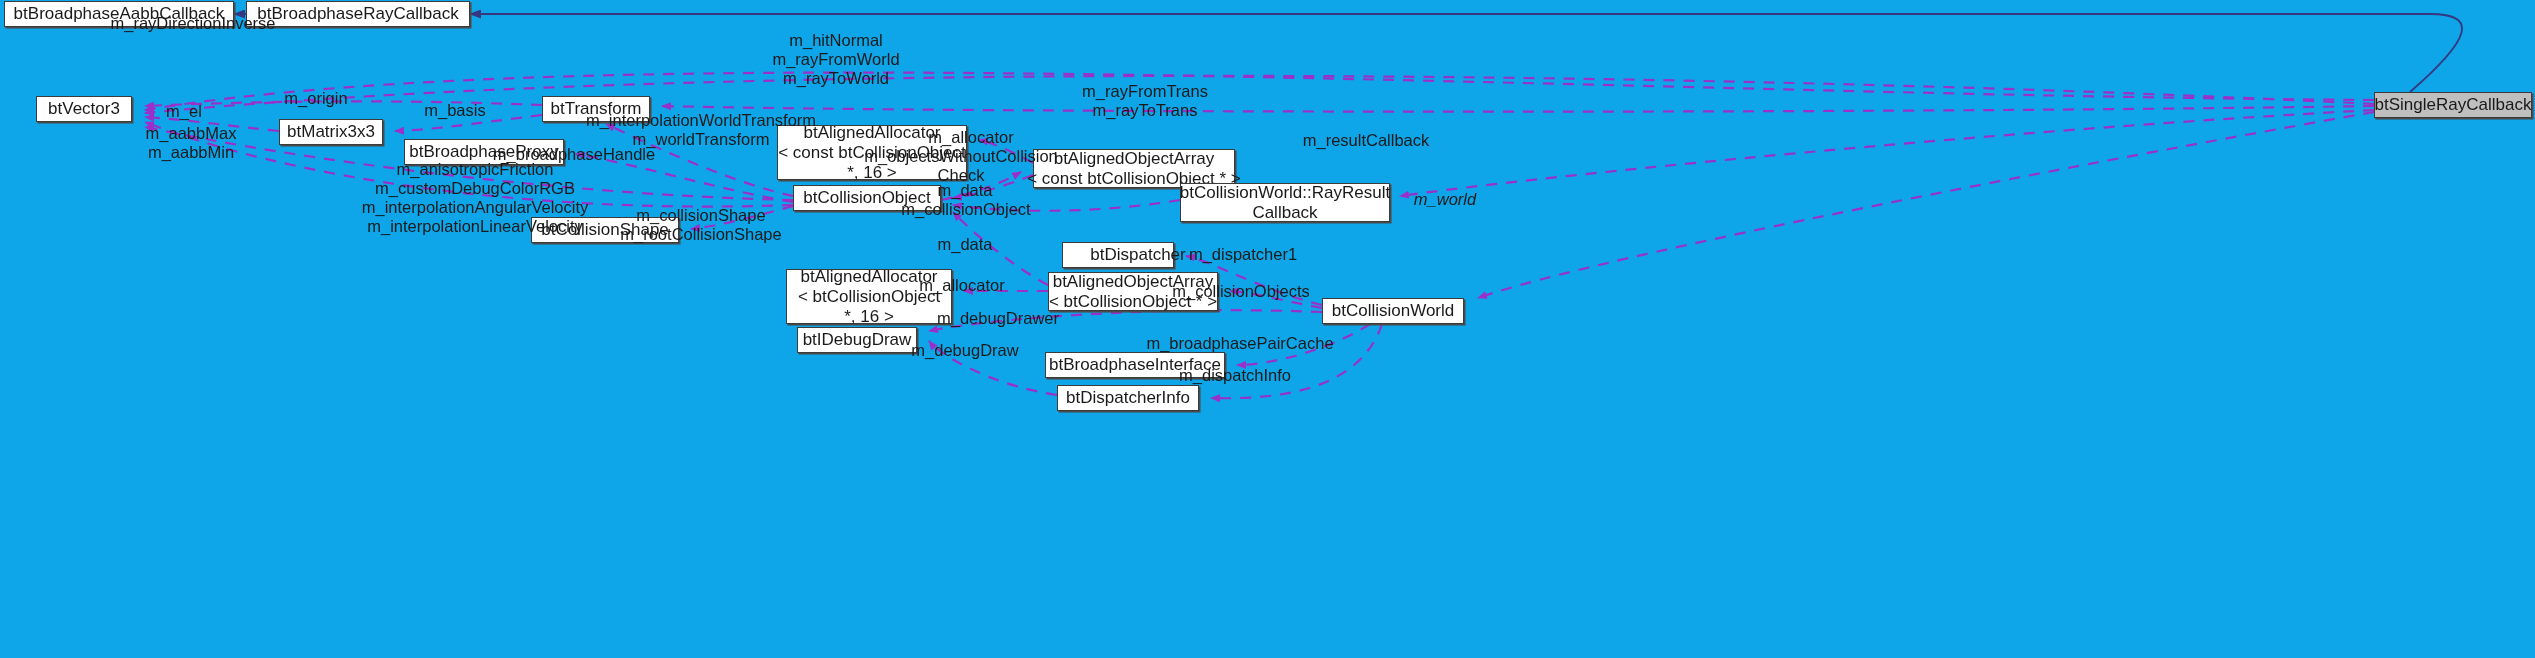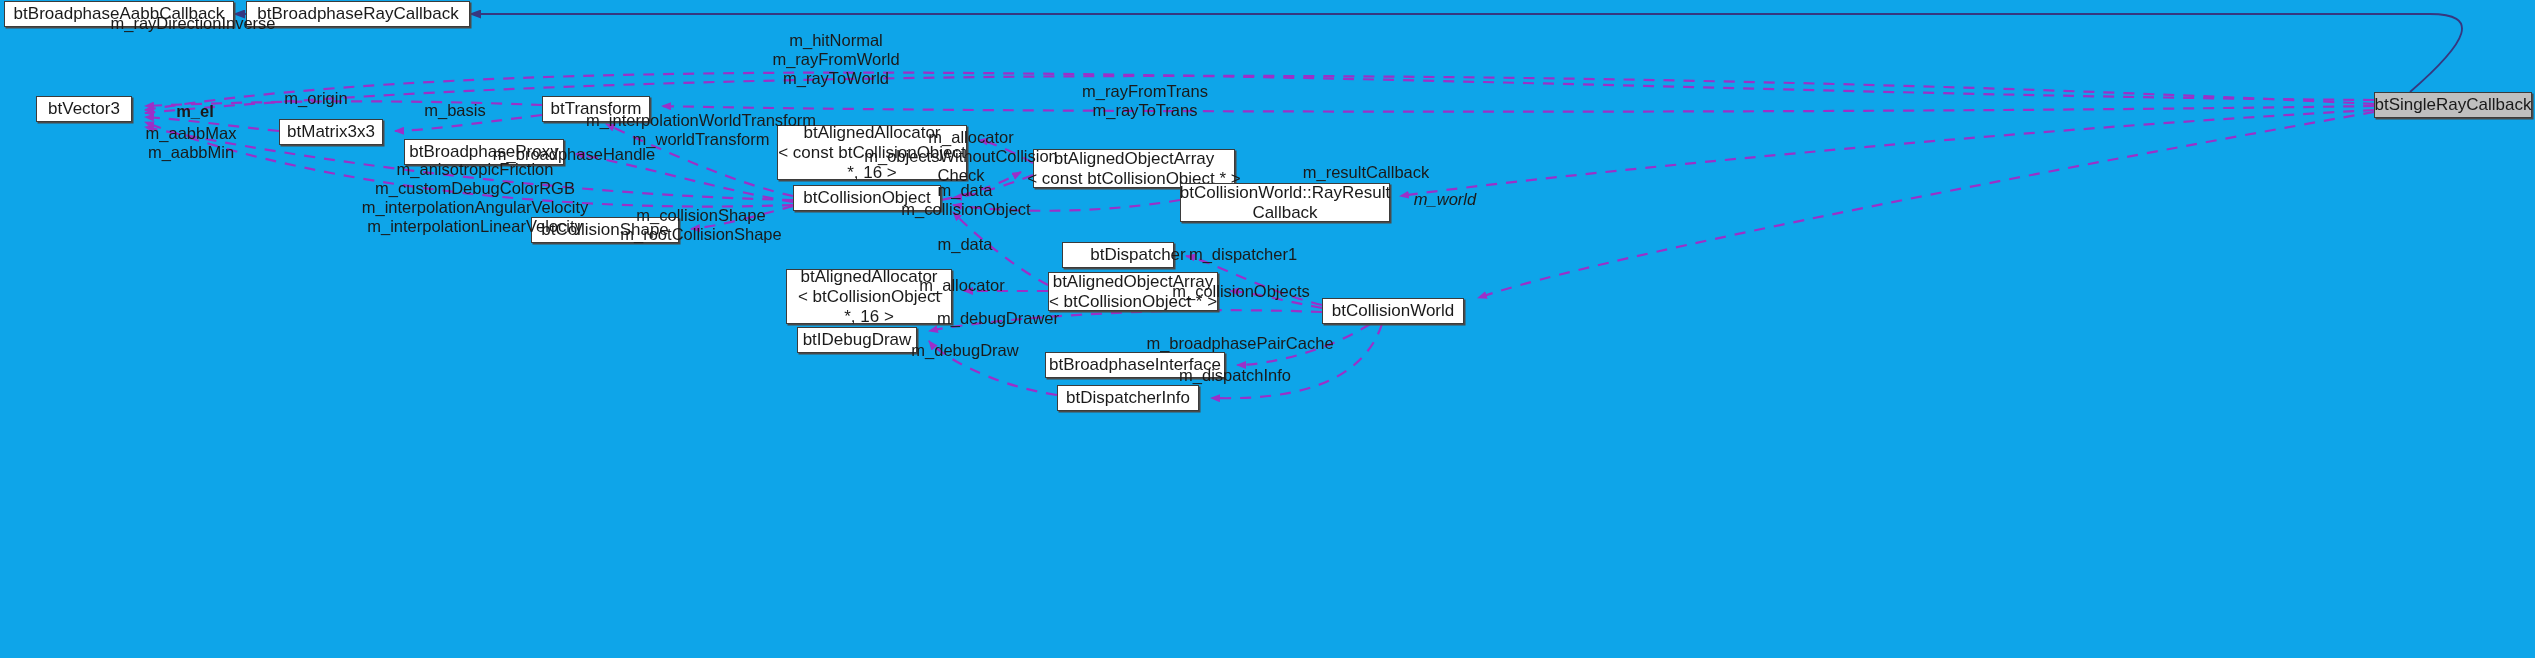--- a/index.html
+++ b/index.html
@@ -133,28 +133,28 @@
       <div class="node highlight" style="left: 2374px; top: 92px; width: 158px; height: 26px;">btSingleRayCallback</div>
     </div>
   <div id="label-layer">
       <div class="edge-label" style="left: 193px; top: 14px;">m_rayDirectionInverse</div>
       <div class="edge-label" style="left: 836px; top: 31px;">m_hitNormal
 m_rayFromWorld
 m_rayToWorld</div>
       <div class="edge-label" style="left: 1145px; top: 82px;">m_rayFromTrans
 m_rayToTrans</div>
       <div class="edge-label" style="left: 316px; top: 89px;">m_origin</div>
-      <div class="edge-label" style="left: 195px; top: 102px; font-weight: bold;">m_el</div>
+      <div class="edge-label" style="left: 184px; top: 102px;">m_el</div>
       <div class="edge-label" style="left: 455px; top: 101px;">m_basis</div>
       <div class="edge-label" style="left: 191px; top: 124px;">m_aabbMax
 m_aabbMin</div>
       <div class="edge-label" style="left: 701px; top: 111px;">m_interpolationWorldTransform
 m_worldTransform</div>
       <div class="edge-label" style="left: 971px; top: 128px;">m_allocator</div>
-      <div class="edge-label" style="left: 1366px; top: 131px; margin-top: 32px;">m_resultCallback</div>
+      <div class="edge-label" style="left: 1366px; top: 131px;">m_resultCallback</div>
       <div class="edge-label" style="left: 961px; top: 147px;">m_objectsWithoutCollision
 Check</div>
       <div class="edge-label" style="left: 574px; top: 145px;">m_broadphaseHandle</div>
       <div class="edge-label" style="left: 965px; top: 181px;">m_data</div>
       <div class="edge-label" style="left: 1445px; top: 190px; font-style: italic;">m_world</div>
       <div class="edge-label" style="left: 449px; top: 160px; margin-left: 26px;">m_anisotropicFriction
 m_customDebugColorRGB
 m_interpolationAngularVelocity
 m_interpolationLinearVelocity</div>
       <div class="edge-label" style="left: 966px; top: 200px;">m_collisionObject</div>

